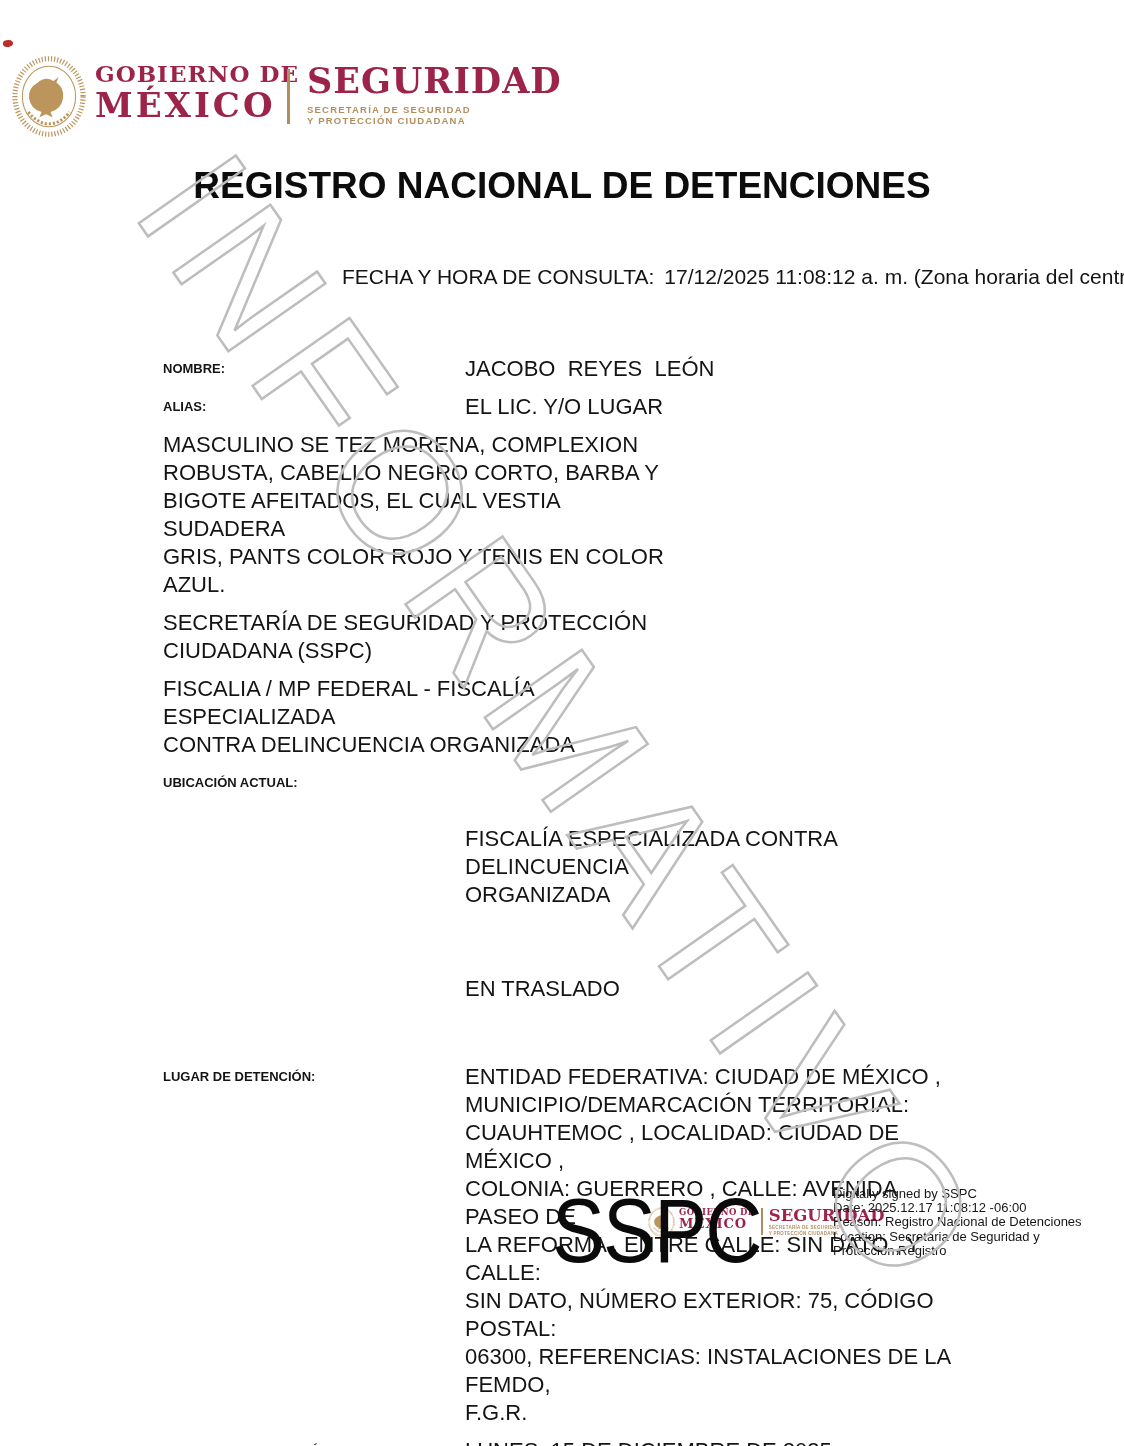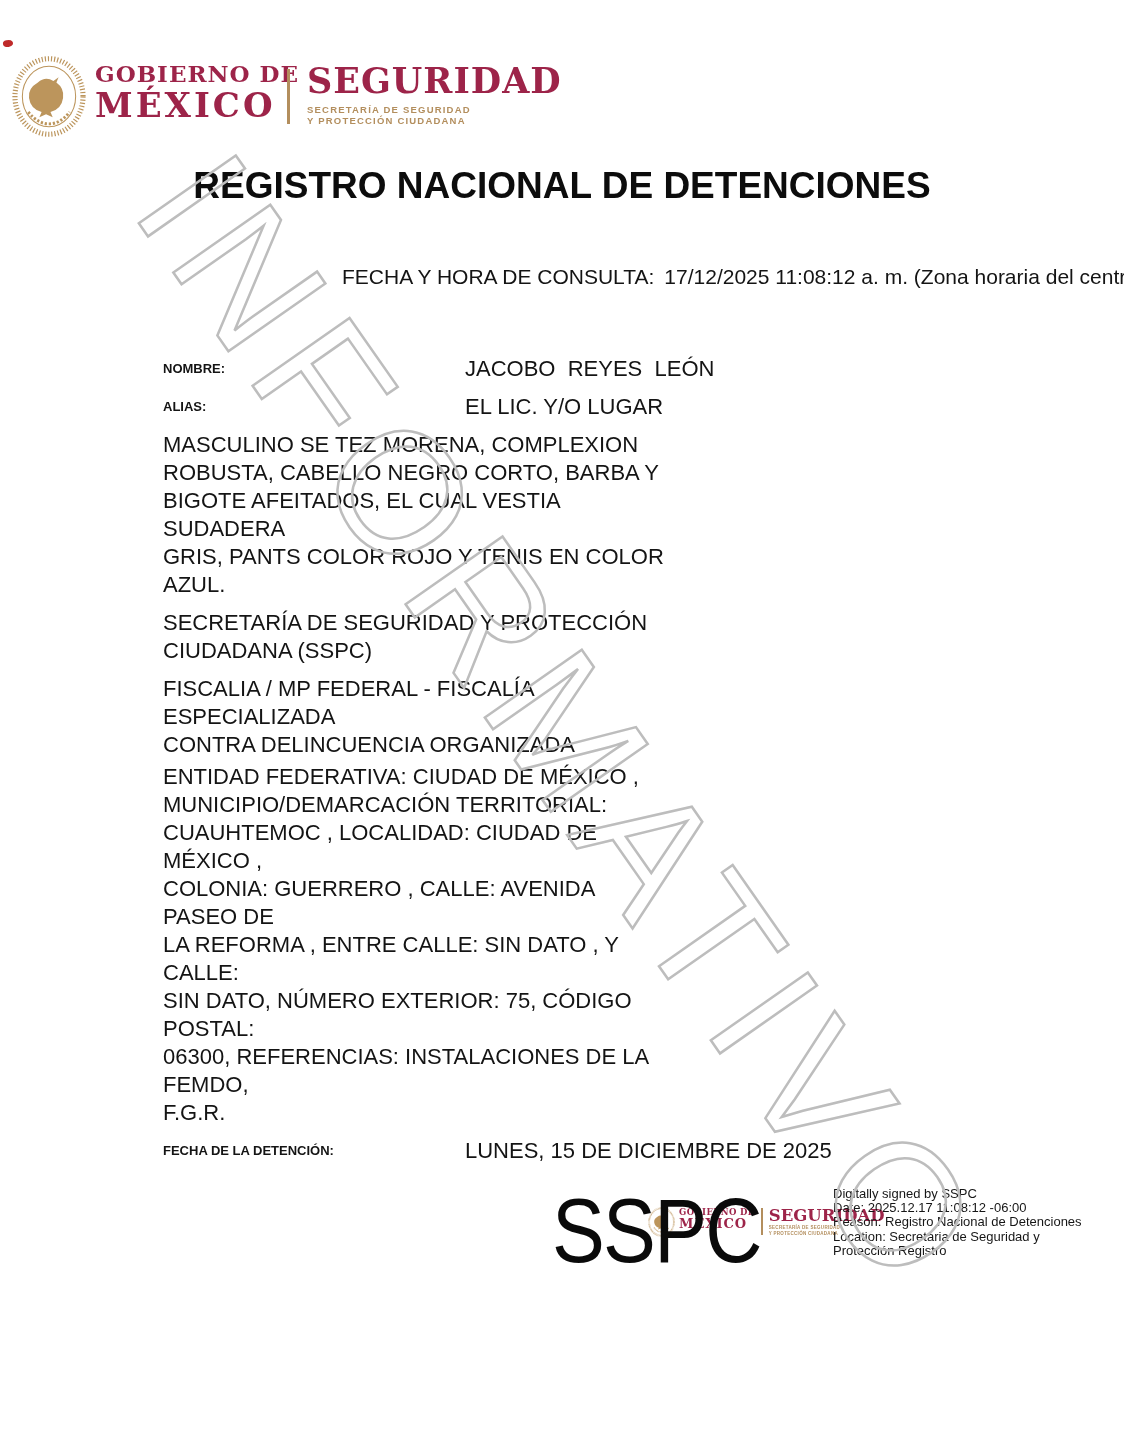--- a/index.html
+++ b/index.html
@@ -101,21 +101,30 @@
 GRIS, PANTS COLOR ROJO Y TENIS EN COLOR AZUL.</div>
     </div>
     <div class="row">
       <div class="fvalue">SECRETARÍA DE SEGURIDAD Y PROTECCIÓN
 CIUDADANA (SSPC)</div>
     </div>
     <div class="row">
       <div class="fvalue">FISCALIA / MP FEDERAL - FISCALÍA ESPECIALIZADA
 CONTRA DELINCUENCIA ORGANIZADA</div>
     </div>
+    <div class="row row-ubicacion">
+      <div class="flabel">UBICACIÓN ACTUAL:</div>
+      <div class="fvalue">
+        <div>FISCALÍA ESPECIALIZADA CONTRA DELINCUENCIA
+ORGANIZADA</div>
+        <div class="para2">EN TRASLADO</div>
+      </div>
+    </div>
     <div class="row row-lugar">
+      <div class="flabel">LUGAR DE DETENCIÓN:</div>
       <div class="fvalue">ENTIDAD FEDERATIVA: CIUDAD DE MÉXICO ,
 MUNICIPIO/DEMARCACIÓN TERRITORIAL:
 CUAUHTEMOC , LOCALIDAD: CIUDAD DE MÉXICO ,
 COLONIA: GUERRERO , CALLE: AVENIDA PASEO DE
 LA REFORMA , ENTRE CALLE: SIN DATO , Y CALLE:
 SIN DATO, NÚMERO EXTERIOR: 75, CÓDIGO POSTAL:
 06300, REFERENCIAS: INSTALACIONES DE LA FEMDO,
 F.G.R.</div>
     </div>
     <div class="row row-fecha">

